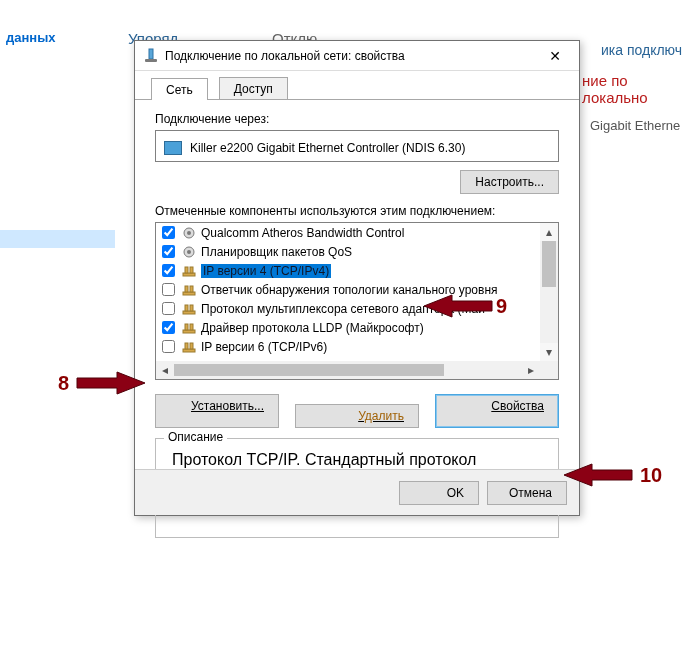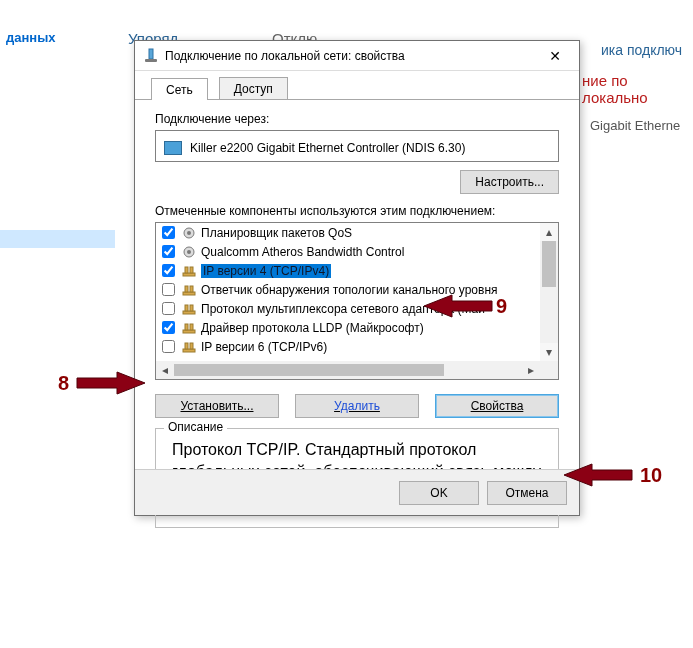--- a/index.html
+++ b/index.html
@@ -103,25 +103,25 @@
 
   .configure-row {
     display: flex; justify-content: flex-end;
     margin: 8px 0 10px 0;
   }
   .btn {
     border: 1px solid #acacac;
     background: #e1e1e1;
     padding: 4px 14px;
     min-width: 86px;
-    text-align: center;
+    text-align: right;
     font-size: 12px;
     cursor: pointer;
   }
-  .btn.disabled { color: #1d4ed8; cursor: default; }
+  .btn.disabled { color: #a16207; cursor: default; margin-top: 10px; }
   .btn.highlighted { border: 1px solid #4ba6e0; box-shadow: 0 0 0 1px #86c5ed inset; }
 
   .listbox-wrap { position: relative; }
   .listbox {
     border: 1px solid #808080;
     height: 158px;
     overflow: hidden;
     background: #fff;
     position: relative;
   }
@@ -272,31 +272,31 @@
       <div class="listbox">
         <div class="items" id="components-items">
             <div class="li-row">
               <input type="checkbox" checked="" style="">
               <span class="li-ico">
                 <svg width="14" height="14">
                   <circle cx="7" cy="7" r="5" fill="#dcdcdc" stroke="#7a7a7a"></circle>
                   <circle cx="7" cy="7" r="2" fill="#7a7a7a"></circle>
                 </svg>
               </span>
-              <span class="li-label">Планировщик пакетов QoS</span>
+              <span class="li-label">Qualcomm Atheros Bandwidth Control</span>
             </div>
             <div class="li-row">
               <input type="checkbox" checked="" style="">
               <span class="li-ico">
                 <svg width="14" height="14">
                   <circle cx="7" cy="7" r="5" fill="#dcdcdc" stroke="#7a7a7a"></circle>
                   <circle cx="7" cy="7" r="2" fill="#7a7a7a"></circle>
                 </svg>
               </span>
-              <span class="li-label">Qualcomm Atheros Bandwidth Control</span>
+              <span class="li-label">Планировщик пакетов QoS</span>
             </div>
             <div class="li-row selected">
               <input type="checkbox" checked="" style="">
               <span class="li-ico">
                 <svg width="14" height="14">
                   <rect x="1" y="9" width="12" height="3" fill="#d6a84b" stroke="#9a7a2f"></rect>
                   <rect x="3" y="3" width="3" height="6" fill="#d6a84b" stroke="#9a7a2f"></rect>
                   <rect x="8" y="3" width="3" height="6" fill="#d6a84b" stroke="#9a7a2f"></rect>
                 </svg>
               </span>

